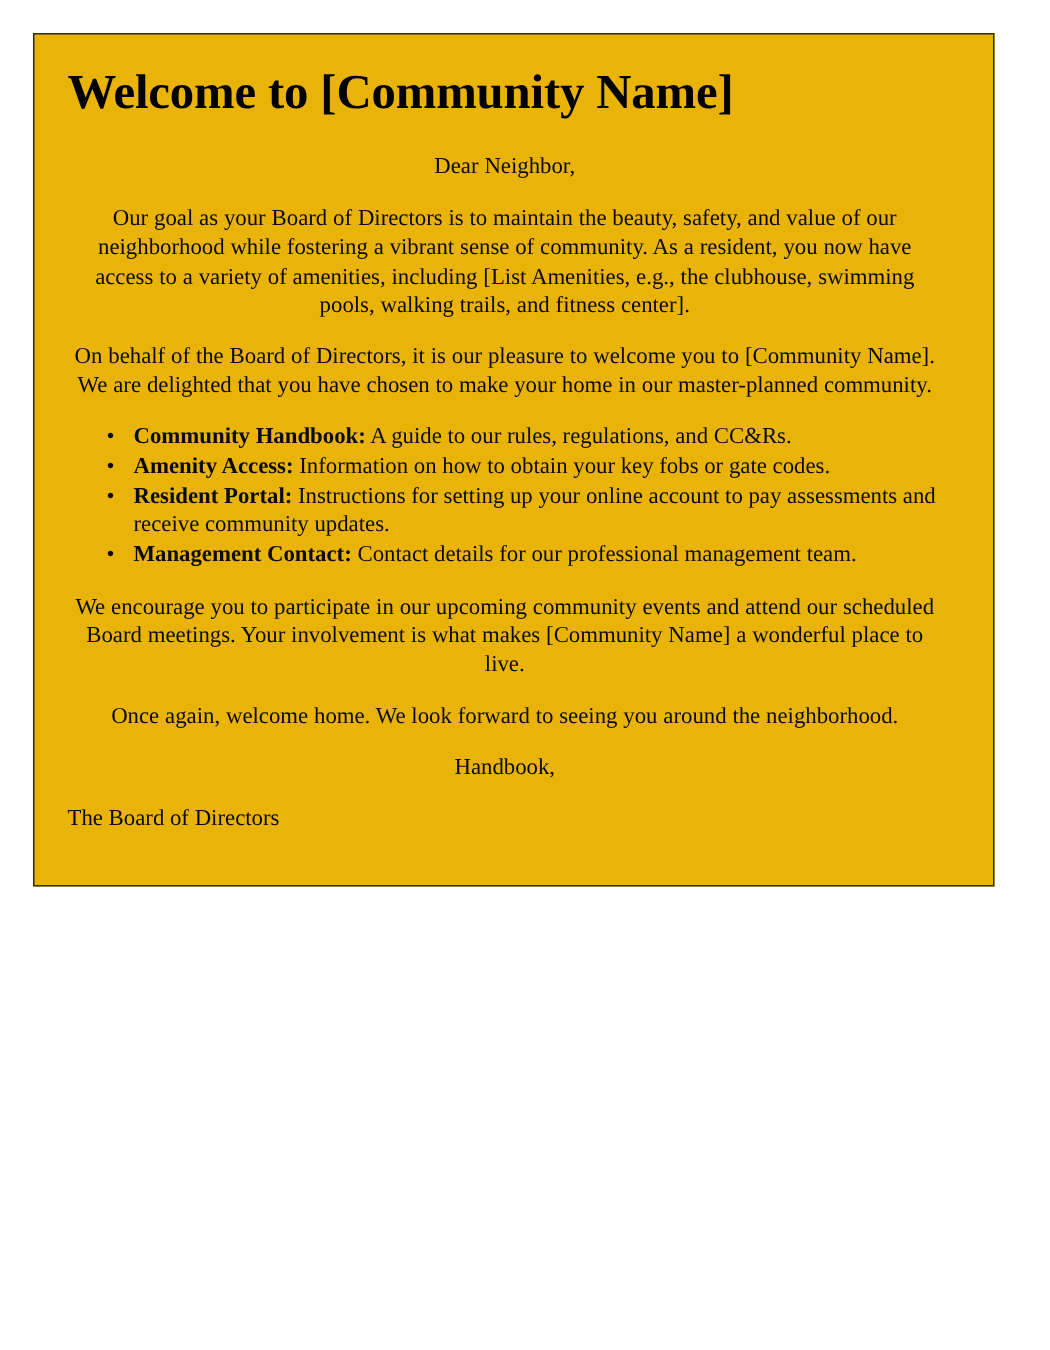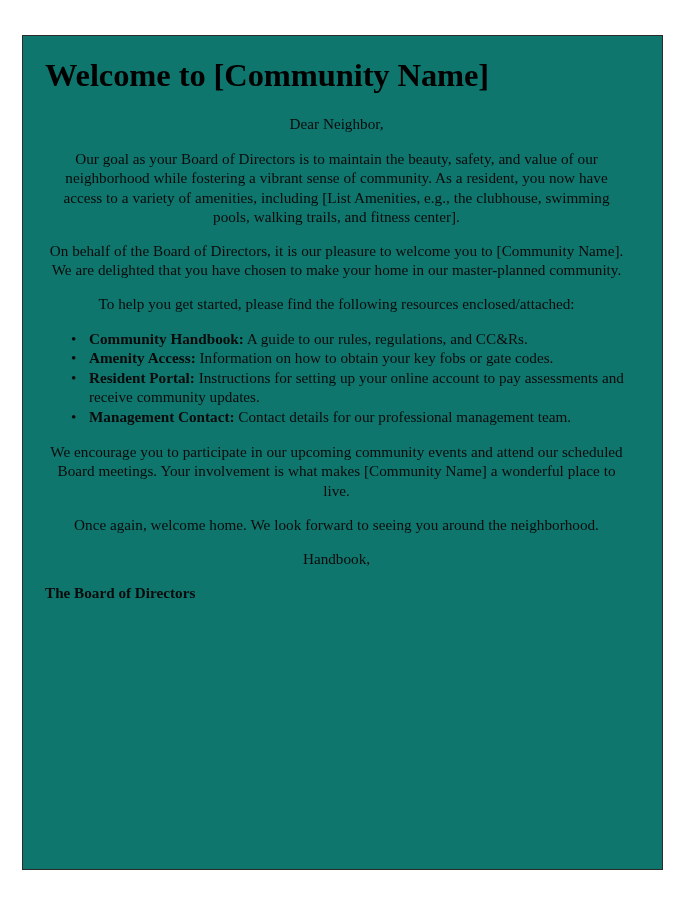--- a/index.html
+++ b/index.html
@@ -21,25 +21,24 @@
     height: 900px;
     background: #ffffff;
   }
 
   
   .document-frame {
     position: absolute;
     left: 22px;
     top: 22px;
     width: 641px;
-    height: 835px;
+    height: 569px;
     box-sizing: border-box;
     border: 1.3px solid #2b2b2b;
-    background: #0f766e;
-    margin-top: 13px;
+    background: #eab308;
   }
 
   .document-body {
     position: absolute;
     left: 22px;
     top: 20px;
     width: 583px;
   }
 
   .doc-title {
@@ -96,39 +95,37 @@
 
   .signature-block {
     font-size: 15.2px;
     line-height: 19.2px;
     color: #0a0a0a;
     margin: 0;
   }
 
   .signature-line {
     display: block;
-    font-weight: bold;
   }
 </style>
 </head>
 <body>
 
 <div class="page-canvas">
   <div class="document-frame">
     <div class="document-body">
 
       <h1 class="doc-title">Welcome to [Community Name]</h1>
 
       <p class="doc-para salutation">Dear Neighbor,</p>
 
       <p class="doc-para">Our goal as your Board of Directors is to maintain the beauty, safety, and value of our neighborhood while fostering a vibrant sense of community. As a resident, you now have access to a variety of amenities, including [List Amenities, e.g., the clubhouse, swimming pools, walking trails, and fitness center].</p>
 
       <p class="doc-para">On behalf of the Board of Directors, it is our pleasure to welcome you to [Community Name]. We are delighted that you have chosen to make your home in our master-planned community.</p>
 
-      <p class="doc-para">To help you get started, please find the following resources enclosed/attached:</p>
 
       <ul class="doc-list">
         <li class="doc-list-item">
           <span class="bullet-glyph">•</span><span class="item-label">Community Handbook:</span><span> A guide to our rules, regulations, and CC&amp;Rs.</span>
         </li>
         <li class="doc-list-item">
           <span class="bullet-glyph">•</span><span class="item-label">Amenity Access:</span><span> Information on how to obtain your key fobs or gate codes.</span>
         </li>
         <li class="doc-list-item">
           <span class="bullet-glyph">•</span><span class="item-label">Resident Portal:</span><span> Instructions for setting up your online account to pay assessments and receive community updates.</span>

